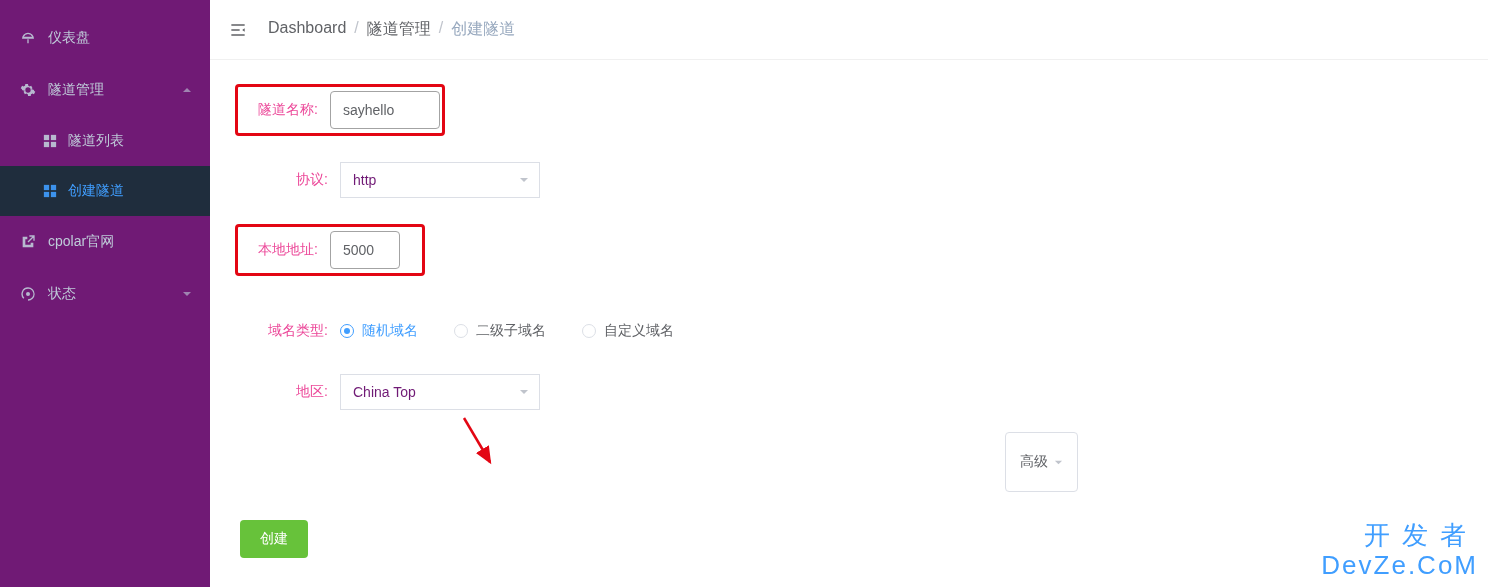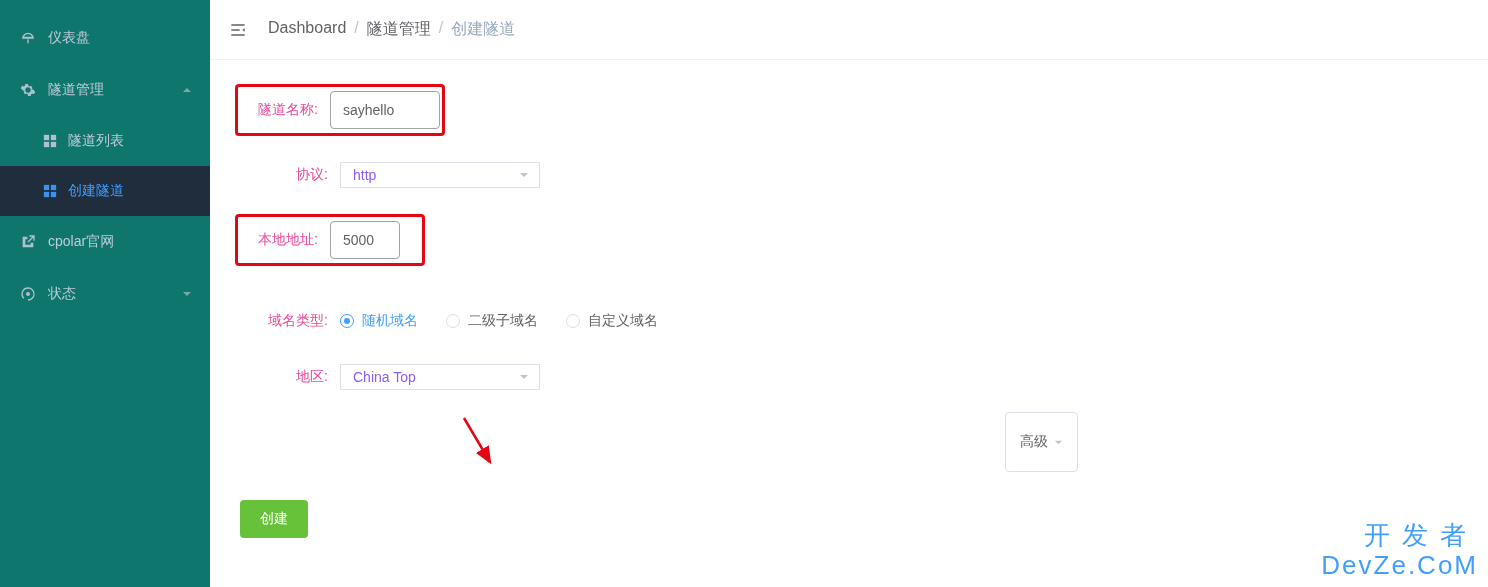--- a/index.html
+++ b/index.html
@@ -9,21 +9,21 @@
       color: #606266;
       background: #fff;
       width: 1488px;
       height: 587px;
       overflow: hidden;
       position: relative;
     }
     .layout { display: flex; height: 100%; }
     .sidebar {
       width: 210px;
-      background: #0f766e;
+      background: #701a75;
       color: #bfcbd9;
       flex-shrink: 0;
       padding-top: 12px;
     }
     .sidebar-item {
       display: flex;
       align-items: center;
       height: 52px;
       padding: 0 18px;
       cursor: pointer;
@@ -107,43 +107,43 @@
       height: 38px;
       border: 1px solid #a3a3a3;
       border-radius: 4px;
       padding: 0 12px;
       font-size: 14px;
       color: #606266;
       outline: none;
     }
     .el-select {
       width: 200px;
-      height: 26px;
+      height: 36px;
       border: 1px solid #dcdfe6;
       border-radius: 0;
       padding: 0 30px 0 12px;
       font-size: 14px;
-      color: #8b5cf6;
+      color: #701a75;
       display: inline-flex;
       align-items: center;
       position: relative;
       cursor: pointer;
       background: #fff;
     }
     .el-select .caret {
       position: absolute;
       right: 10px;
       top: 50%;
       transform: translateY(-50%);
       color: #c0c4cc;
     }
     .radio-group {
       display: flex;
       align-items: center;
-      gap: 28px;
+      gap: 36px;
     }
     .radio-item { display: inline-flex; align-items: center; cursor: pointer; }
     .radio-dot {
       width: 14px; height: 14px;
       border: 1px solid #dcdfe6;
       border-radius: 50%;
       margin-right: 8px;
       display: inline-flex;
       align-items: center;
       justify-content: center;

